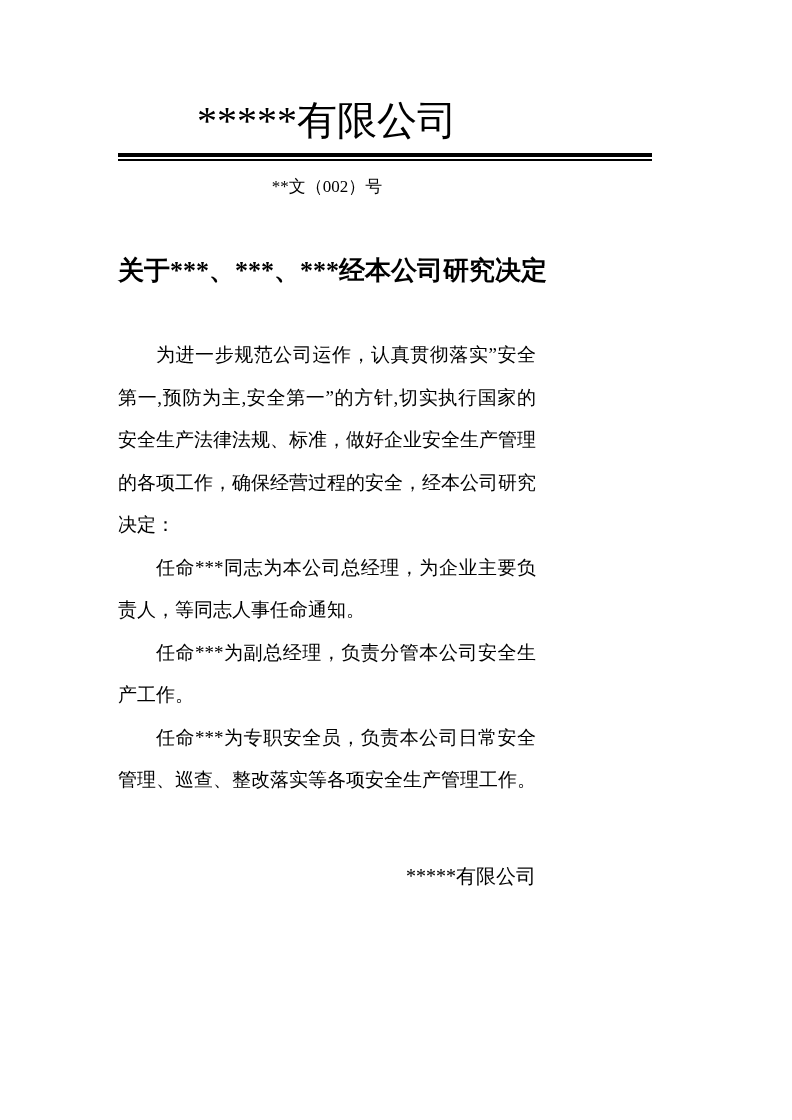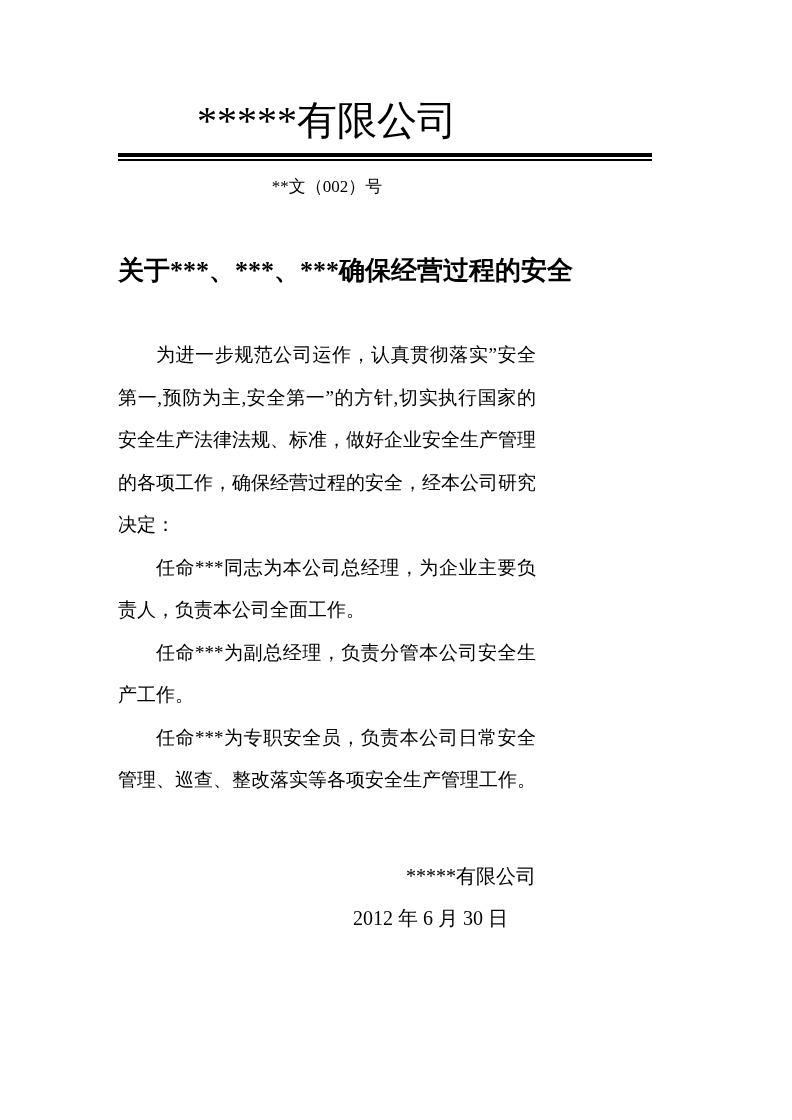--- a/index.html
+++ b/index.html
@@ -72,27 +72,26 @@
 <body>
 
 <div class="page">
 
   <div class="doc-title">*****有限公司</div>
 
   <div class="rule"></div>
 
   <div class="doc-number">**文（002）号</div>
 
-  <div class="doc-heading">关于***、***、***确保经营过程的安全</div>
+  <div class="doc-heading">关于***、***、***经本公司研究决定</div>
 
   <div class="doc-body">
     <p>为进一步规范公司运作，认真贯彻落实”安全第一,预防为主,安全第一”的方针,切实执行国家的安全生产法律法规、标准，做好企业安全生产管理的各项工作，确保经营过程的安全，经本公司研究决定：</p>
-    <p>任命***同志为本公司总经理，为企业主要负责人，负责本公司全面工作。</p>
+    <p>任命***同志为本公司总经理，为企业主要负责人，等同志人事任命通知。</p>
     <p>任命***为副总经理，负责分管本公司安全生产工作。</p>
     <p>任命***为专职安全员，负责本公司日常安全管理、巡查、整改落实等各项安全生产管理工作。</p>
   </div>
 
   <div class="signature">
     <div class="sig-company">*****有限公司</div>
-    <div class="sig-date">2012 年 6 月 30 日</div>
   </div>
 
 </div>
 
 </body></html>

